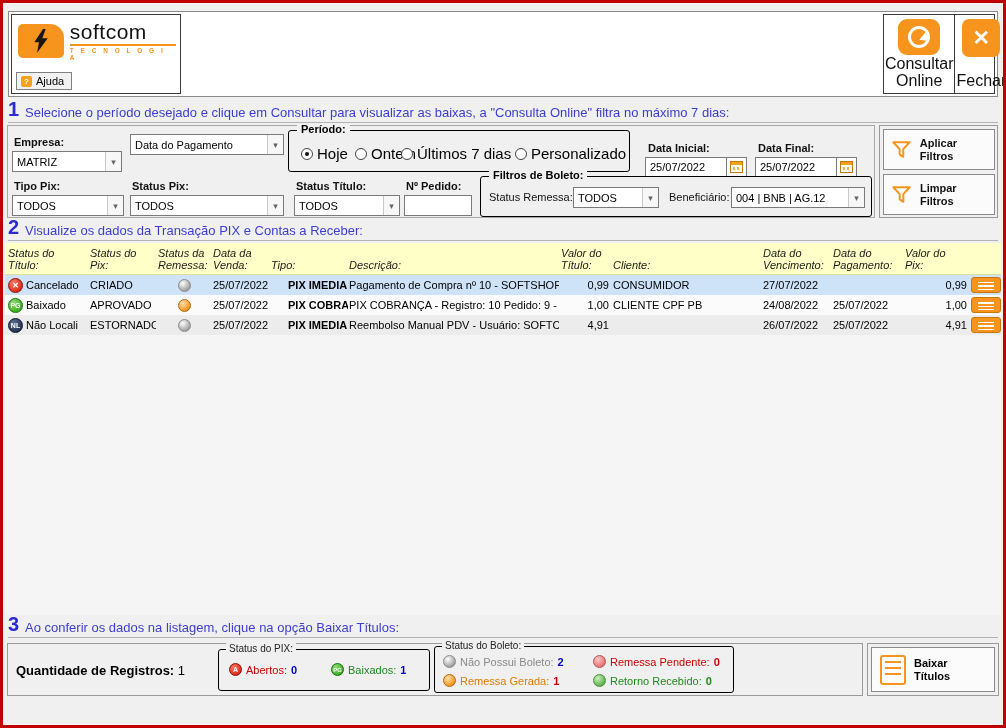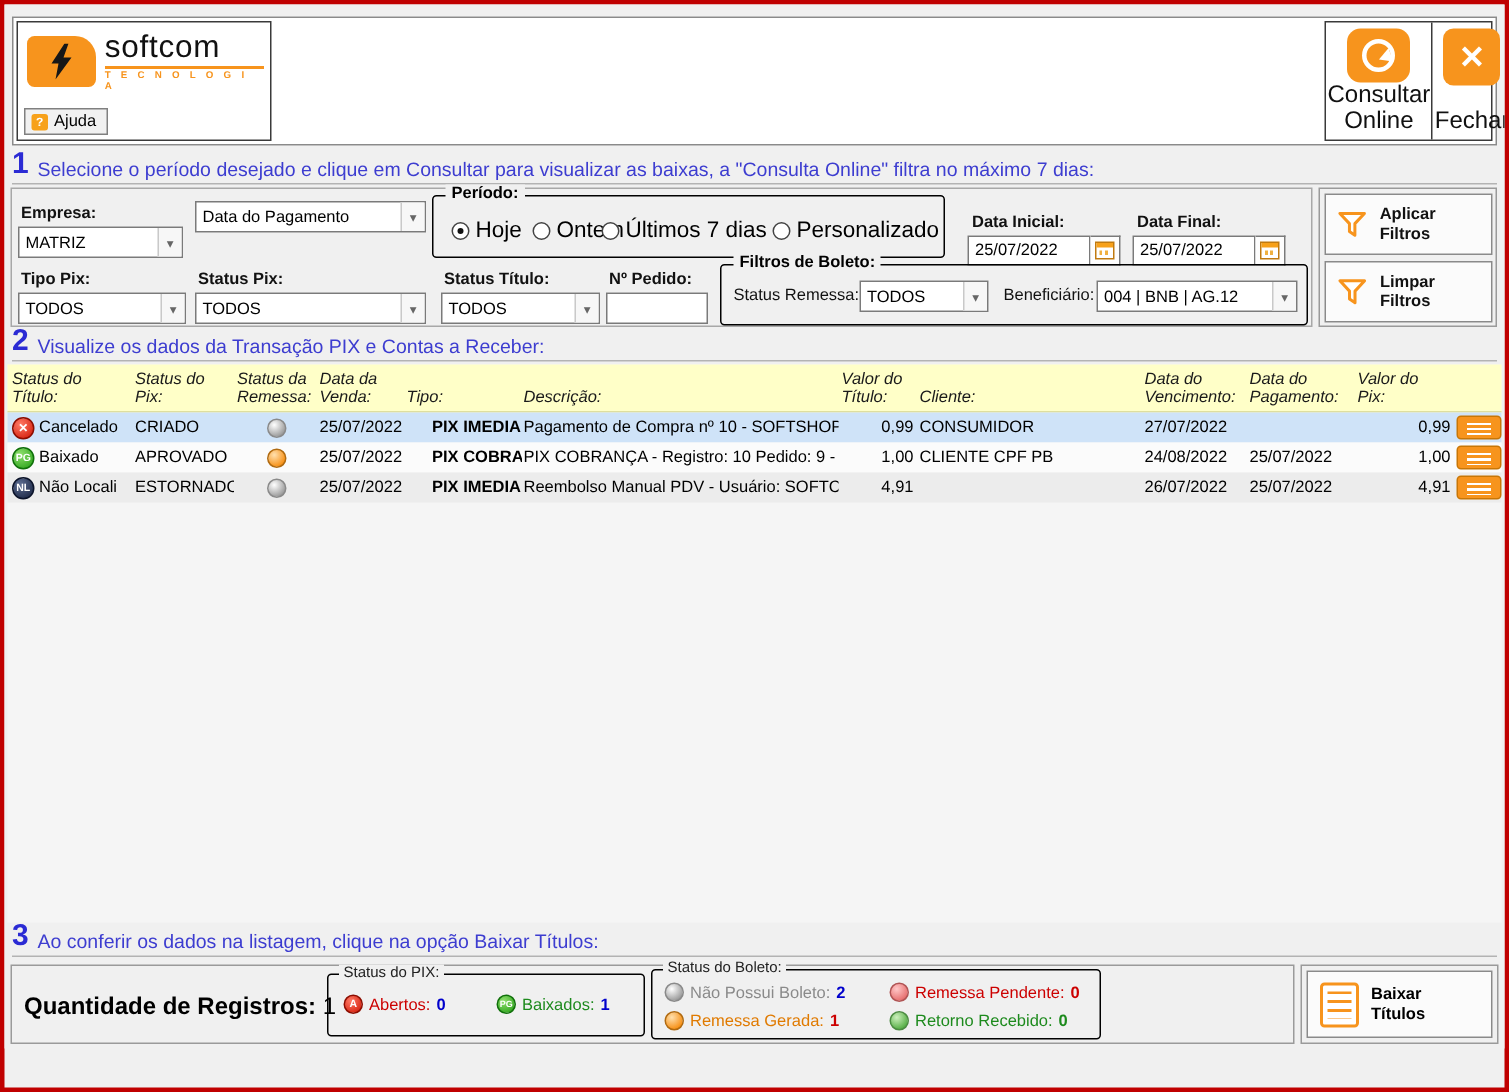--- a/index.html
+++ b/index.html
@@ -99,21 +99,21 @@
   .sp-gray   { background:radial-gradient(circle at 35% 30%, #ffffff, #a0a0a0 72%, #787878); border:1px solid #8a8a8a; }
   .sp-orange { background:radial-gradient(circle at 35% 30%, #ffe0ae, #f7941d 72%, #c06c00); border:1px solid #b06a10; }
   .sp-pink   { background:radial-gradient(circle at 35% 30%, #ffc8c8, #e87474 72%, #c04848); border:1px solid #b05454; }
   .sp-green  { background:radial-gradient(circle at 35% 30%, #cdf0bd, #5cb24c 72%, #3c8c32); border:1px solid #4c8c42; }
   .row-btn { width:30px; height:16px; background:#f7941d; border:1px solid #c87606; border-radius:3px; position:relative; cursor:pointer; }
   .row-btn::after { content:""; position:absolute; left:6px; right:6px; top:4px; height:8px;
                     background:repeating-linear-gradient(to bottom,#fff 0 1.5px,transparent 1.5px 3.5px); }
 
   
   .bottom-panel { position:absolute; left:4px; top:640px; width:856px; height:53px; border:1px solid #9a9a9a; }
-  .qtd { position:absolute; left:8px; top:19px; font-size:16px; }
+  .qtd { position:absolute; left:8px; top:19px; font-size:13px; }
   .qtd .ql { font-weight:bold; }
   .stat-item { position:absolute; display:inline-flex; align-items:center; gap:4px; font-size:11px; white-space:nowrap; }
   .stat-ic-sm { width:13px; height:13px; border-radius:50%; display:inline-flex; align-items:center; justify-content:center;
                 color:#fff; font-size:6px; font-weight:bold; flex:0 0 13px; }
   .l-red{color:#cc0000;} .l-green{color:#1d8a1d;text-align:right;} .l-gray{color:#8a8a8a;} .l-orange{color:#e07a00;}
   .v-blue{color:#0000cc;font-weight:bold;} .v-red{color:#cc0000;font-weight:bold;} .v-green{color:#1d8a1d;font-weight:bold;}
   .baixar-box { position:absolute; left:864px; top:640px; width:132px; height:53px; border:1px solid #9a9a9a; background:#f0f0f0; }
   .baixar-btn { position:absolute; left:3px; top:3px; right:3px; bottom:3px; border:1px solid #8a8a8a; background:#fbfbfb;
                 display:flex; align-items:center; gap:8px; padding:0 8px; cursor:pointer; }
   .baixar-ic { width:26px; height:30px; background:#fff; border:2px solid #f7941d; border-radius:3px; position:relative; flex:0 0 26px; }

